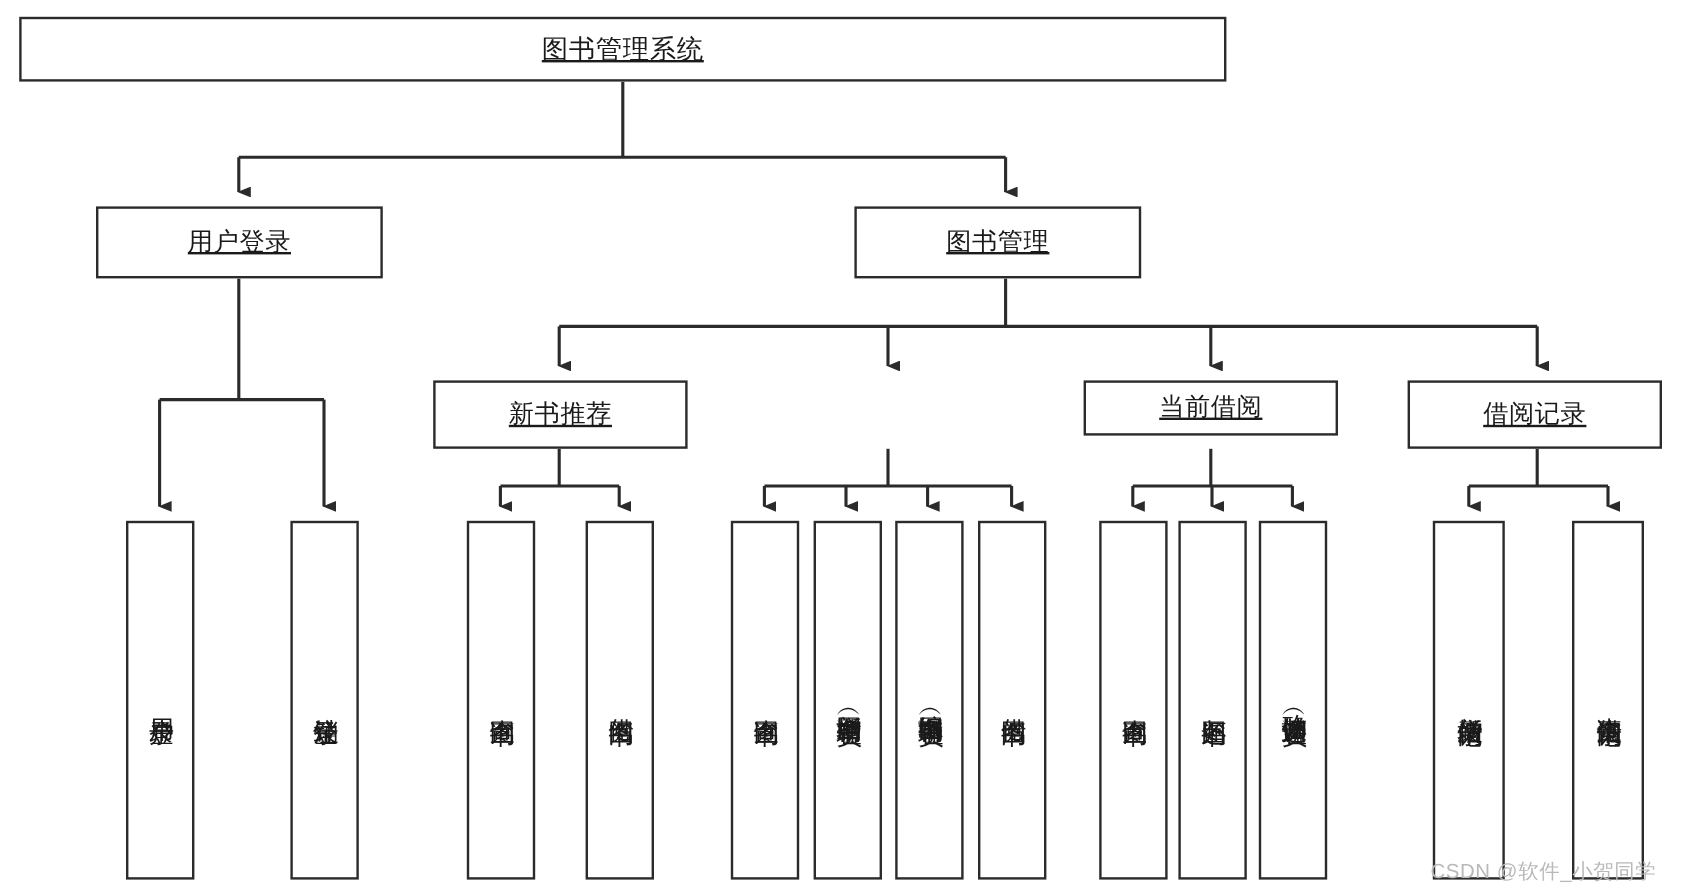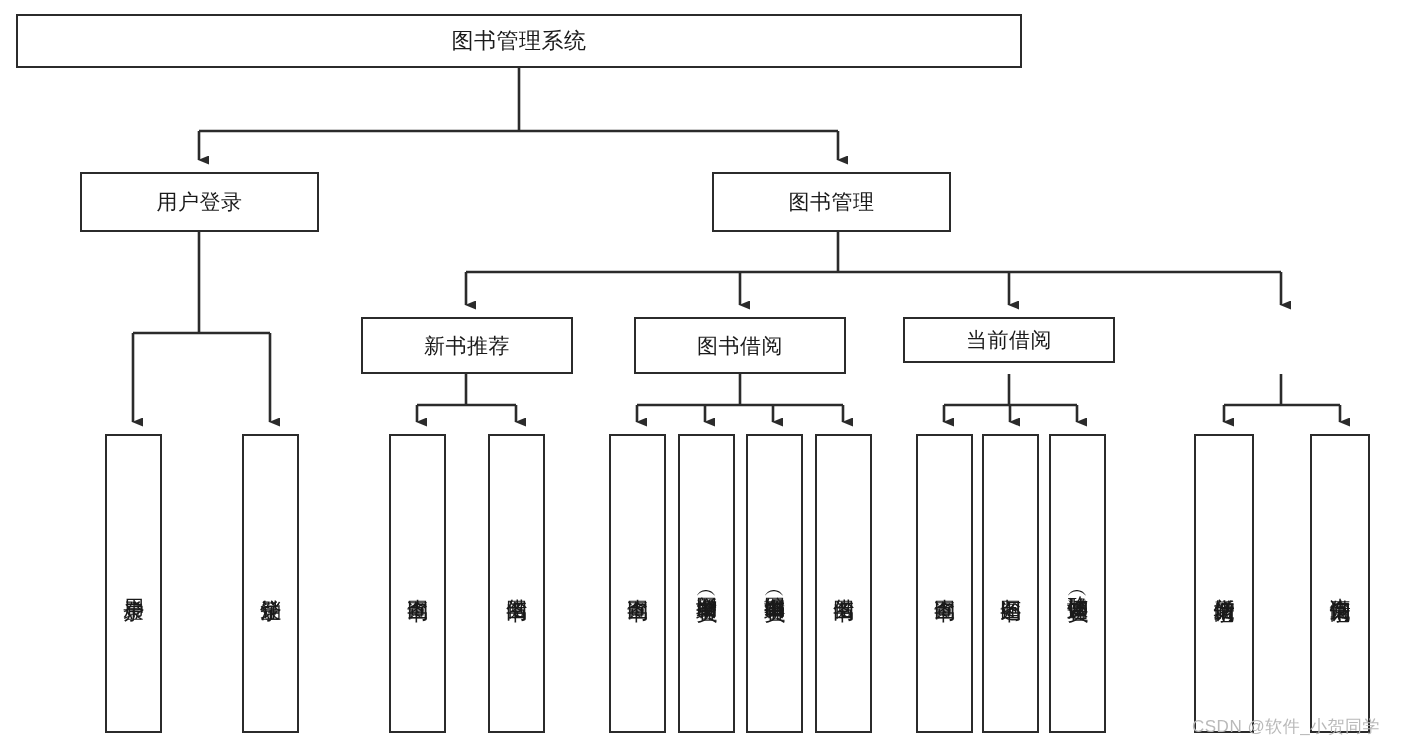--- a/index.html
+++ b/index.html
@@ -33,20 +33,21 @@
     display: flex;
     align-items: center;
     justify-content: center;
     color: #1a1a1a;
     text-align: center;
   }
   .node.horiz {
     font-size: 21px;
     letter-spacing: 0.5px;
     line-height: 1.2;
+    text-decoration: underline;
   }
   .node.vert {
     writing-mode: vertical-rl;
     text-orientation: upright;
     font-size: 21px;
     line-height: 1.25;
     letter-spacing: 1px;
     padding: 4px 0;
   }
   .node.vert .vtext {
@@ -129,25 +130,25 @@
   <div class="node horiz" style="left:80px; top:172px; width:239px; height:60px;">
     <span>用户登录</span>
   </div>
   <div class="node horiz" style="left:712px; top:172px; width:239px; height:60px;">
     <span>图书管理</span>
   </div>
 
   <div class="node horiz" style="left:361px; top:317px; width:212px; height:57px;">
     <span>新书推荐</span>
   </div>
-  <div class="node horiz" style="left:634px; top:317px; width:212px; height:57px;">
-    <span>图书借阅</span>
-  </div>
   <div class="node horiz" style="left:903px; top:317px; width:212px; height:46px;">
     <span>当前借阅</span>
+  </div>
+  <div class="node horiz" style="left:1173px; top:317px; width:212px; height:57px;">
+    <span>借阅记录</span>
   </div>
 
   <div class="node vert" style="left:105px; top:434px; width:57px; height:299px;">
     <span class="vtext">用户登录</span>
   </div>
   <div class="node vert" style="left:242px; top:434px; width:57px; height:299px;">
     <span class="vtext">注销登录</span>
   </div>
 
   <div class="node vert" style="left:389px; top:434px; width:57px; height:299px;">

